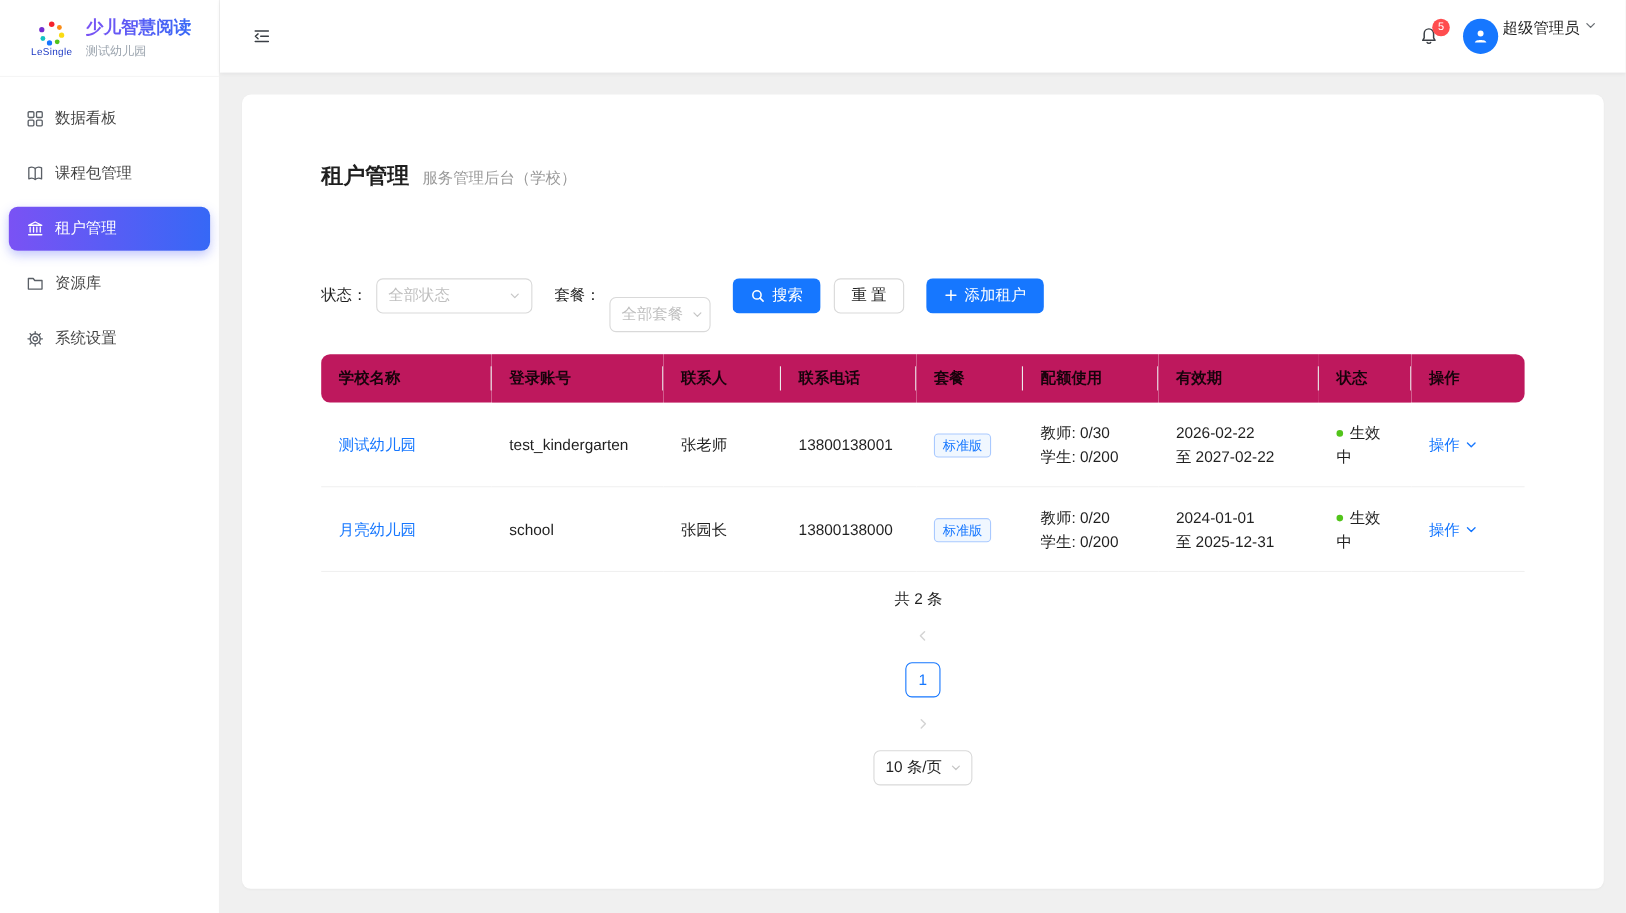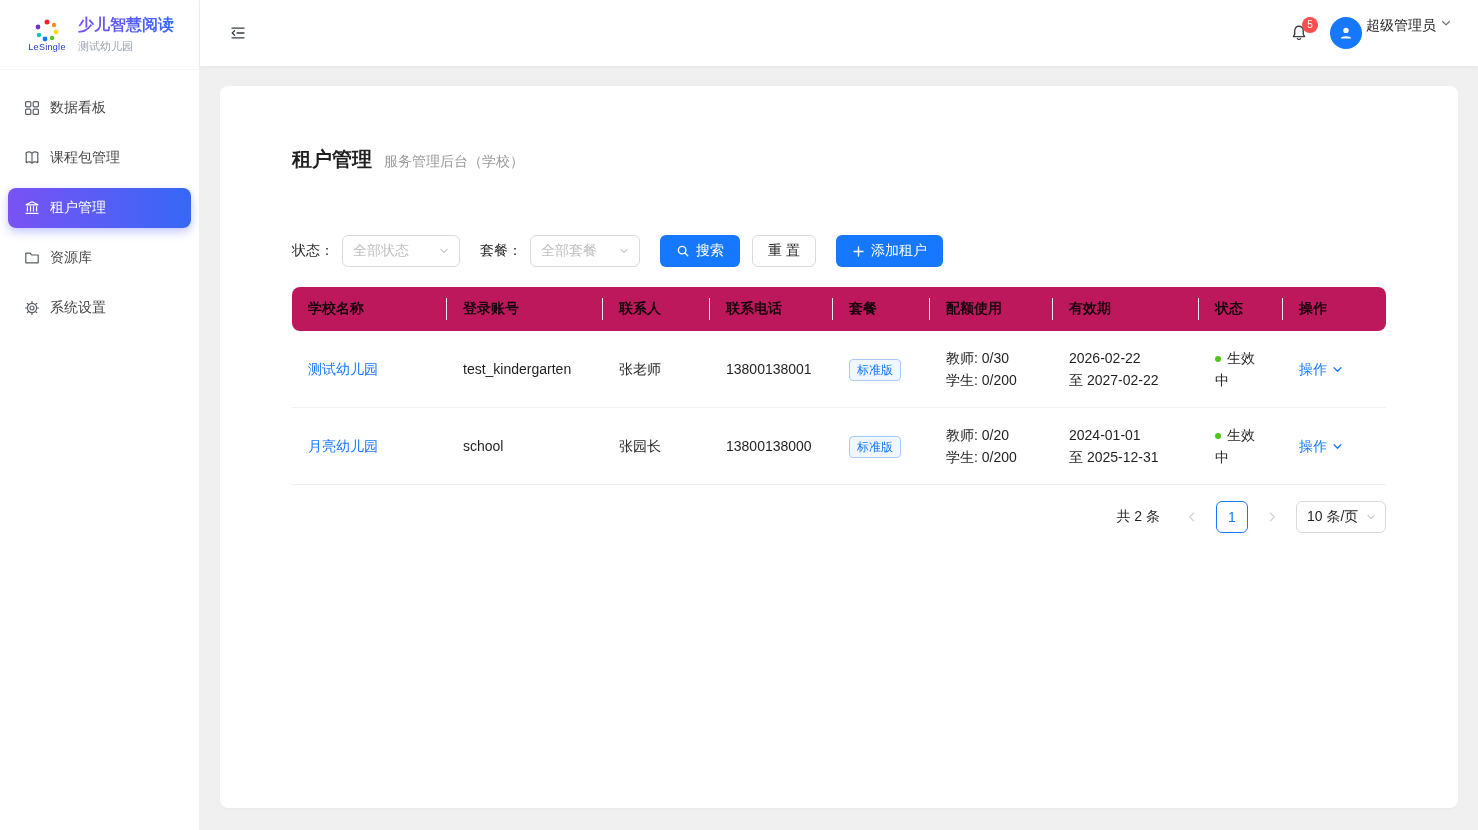--- a/index.html
+++ b/index.html
@@ -40,43 +40,43 @@
   .page-sub { font-size:14px; color:#999; }
 
   
   .filter-bar { display:flex; align-items:center; gap:20px; margin-bottom:20px; }
   .fgroup { display:flex; align-items:center; gap:8px; }
   .kw-input { width:185px; height:32px; border:1px solid #d9d9d9; border-radius:6px; padding:0 11px; font-size:14px; font-family:inherit; outline:none; color:rgba(0,0,0,.88); }
   .kw-input::placeholder { color:#bfbfbf; }
   .select { height:32px; border:1px solid #d9d9d9; border-radius:6px; background:#fff; padding:0 10px; display:flex; align-items:center; justify-content:space-between; gap:8px; cursor:pointer; }
   .select .sel-val { color:#bfbfbf; white-space:nowrap; }
   .select .chev { color:#c6c6c6; display:flex; }
-  .sel-status { width:118px;gap:24px; }
-  .sel-package { width:110px; }
+  .sel-status { width:142px;gap:24px; }
+  .sel-package { width:92px;margin-top:35px; }
   .btn { height:32px; border-radius:6px; font-size:14px; font-family:inherit; display:inline-flex; align-items:center; justify-content:center; gap:6px; padding:0 15px; cursor:pointer; border:1px solid transparent; }
   .btn-primary { background:var(--primary,#1677ff); color:#fff; }
   .btn-default { background:#fff; border-color:#d9d9d9; color:rgba(0,0,0,.88);text-align:right; }
   .btn-group { display:flex; gap:12px; }
 
   
   .data-table { width:100%; border-collapse:collapse; table-layout:fixed; }
   thead th { background:#be185d; font-weight:600; text-align:left; padding:13px 16px; font-size:14px; position:relative; color:rgba(0,0,0,.88); }
   thead th:first-child { border-radius:8px 0 0 8px; }
   thead th:last-child { border-radius:0 8px 8px 0; }
   thead th:not(:last-child)::after { content:""; position:absolute; right:0; top:50%; transform:translateY(-50%); width:1px; height:22px; background:#ececec; }
   tbody td { padding:16px; border-bottom:1px solid #f0f0f0; font-size:14px; vertical-align:middle; line-height:22px; }
   .nowrap { white-space:nowrap; }
   .link { color:var(--primary,#1677ff); text-decoration:none; cursor:pointer; }
   .tag { display:inline-block; font-size:12px; line-height:20px; padding:0 7px; border-radius:4px; background:#f0f7ff; border:1px solid #a9c9ff; color:var(--primary,#1677ff); }
   .status-dot { display:inline-block; width:6px; height:6px; border-radius:50%; background:var(--success,#52c41a); margin-right:6px; vertical-align:middle; }
   .action-link { color:var(--primary,#1677ff); display:inline-flex; align-items:center; gap:5px; cursor:pointer; white-space:nowrap; }
   .action-link .chev { display:flex; }
 
   
-  .pagination { display:flex; align-items:center; justify-content:flex-end; gap:8px; margin-top:16px; }
+  .pagination { display:flex; align-items:center; justify-content:flex-end; gap:8px; margin-top:16px;flex-direction:column; }
   .pg-total { margin-right:8px; }
   .pg-btn { width:32px; height:32px; display:flex; align-items:center; justify-content:center; border-radius:6px; }
   .pg-arrow { color:#d4d4d4; cursor:not-allowed; }
   .pg-page { border:1px solid var(--primary,#1677ff); color:var(--primary,#1677ff); background:#fff; cursor:pointer; }
   .pg-size { width:90px; }
   .pg-size .sel-val { color:rgba(0,0,0,.88); }
 </style>
 </head>
 <body>
 

